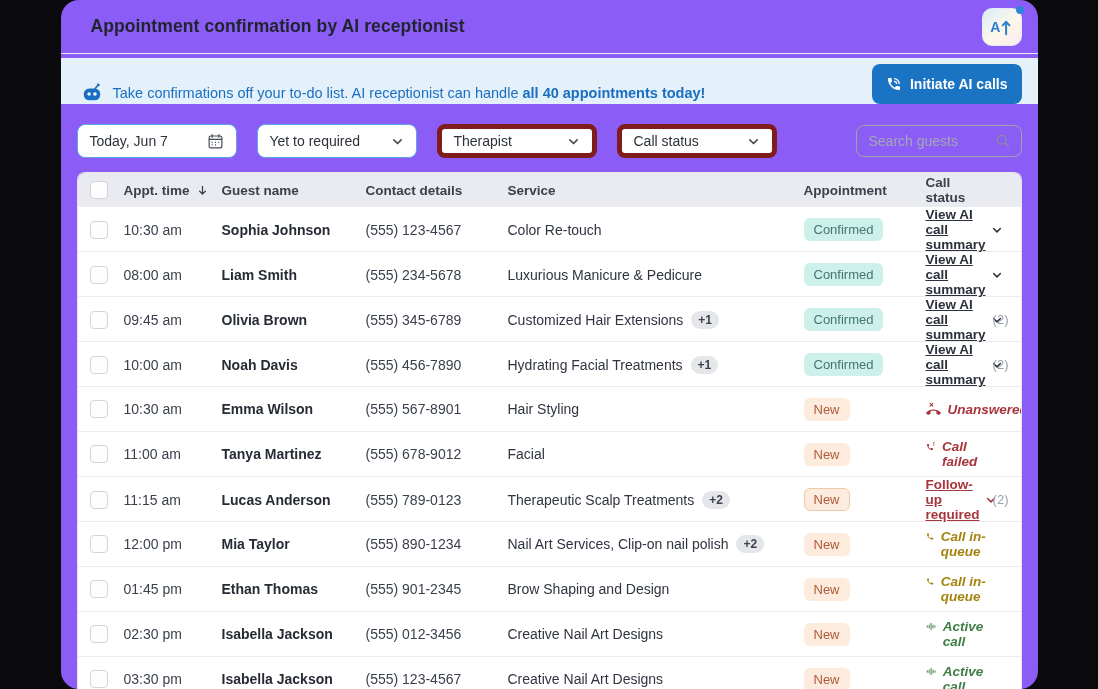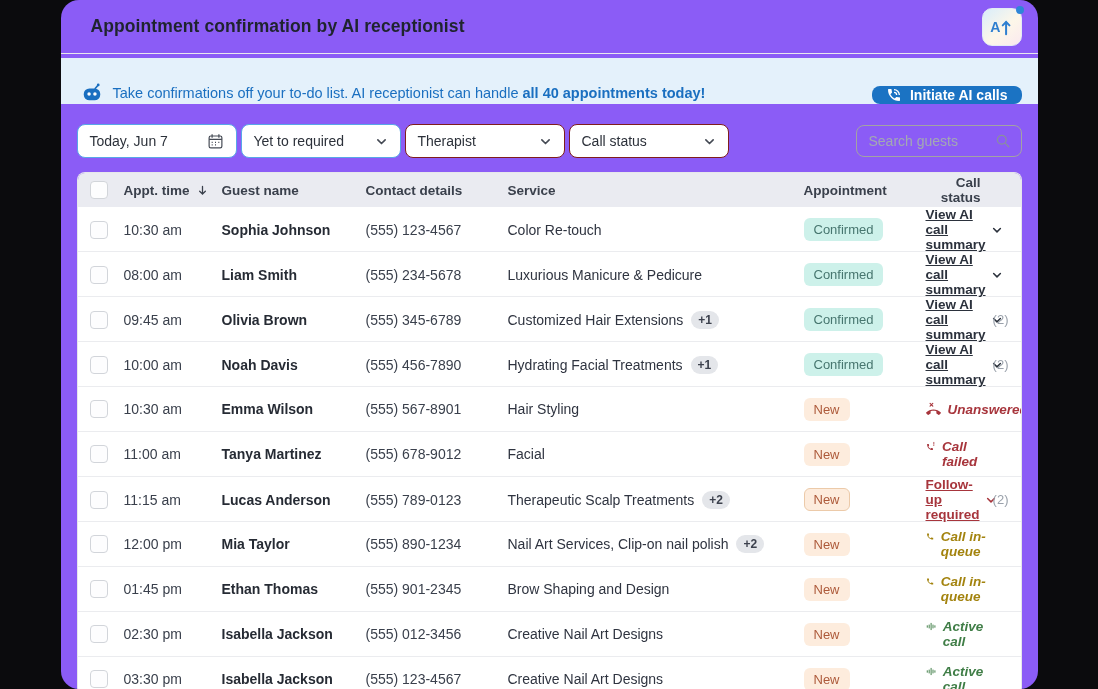--- a/index.html
+++ b/index.html
@@ -10,35 +10,35 @@
   .ai-badge{position:relative;width:38px;height:36px;border-radius:10px;border:1px solid #e3ecf4;
     background:linear-gradient(140deg,#d9edfb 0%,#fdf7e9 55%,#fae9ef 100%);
     display:flex;align-items:center;justify-content:center;cursor:pointer;}
   .ai-dot{position:absolute;top:-3px;right:-3px;width:8px;height:8px;border-radius:50%;background:#2f86d8;}
   
   .banner{display:flex;align-items:flex-end;justify-content:space-between;background:var(--banner_bg);
     height:46px;margin-top:4px;padding:0 16px 0 20px;}
   .banner-left{display:flex;align-items:center;gap:10px;color:var(--banner_text);font-size:14.5px;}
   .banner-left b{font-weight:700;}
   .btn-primary{display:flex;align-items:center;gap:8px;background:var(--accent);color:#fff;font-size:14px;
-    font-weight:600;border:none;border-radius:8px;padding:1px 14px;cursor:pointer;font-family:inherit;}
+    font-weight:600;border:none;border-radius:8px;padding:12px 14px;cursor:pointer;font-family:inherit;}
   
-  .filters{display:flex;align-items:center;padding:20px 16px 14px 16px;gap:4px;}
+  .filters{display:flex;align-items:center;padding:20px 16px 14px 16px;gap:20px;}
   .filter-btn{display:flex;align-items:center;justify-content:space-between;width:160px;height:34px;
-    padding:0 12px;background:#fff;border:1px solid #7f1d1d;border-radius:8px;font-size:14px;color:#2c313a;
+    padding:0 12px;background:#fff;border:5px solid #7f1d1d;border-radius:8px;font-size:14px;color:#2c313a;
     cursor:pointer;font-family:inherit;box-sizing:border-box;}
   .filter-btn.active{border:1.5px solid var(--filter_active);}
   .search-box{margin-left:auto;display:flex;align-items:center;width:166px;height:32px;border:1px solid #a3a3a3;
     border-radius:8px;padding:0 10px;box-sizing:border-box;gap:6px;}
   .search-box input{border:none;outline:none;flex:1;font-size:14px;color:#2c313a;font-family:inherit;min-width:0;background:transparent;}
   .search-box input::placeholder{color:#a3a9b2;}
   
   .table{margin:0 16px;border:1px solid #e6e7eb;border-bottom:none;border-radius:8px 8px 0 0;overflow:hidden;}
   .trow{display:grid;grid-template-columns:46px 98px 144px 142px 296px 122px 1fr 40px;align-items:center;}
-  .thead{background:#eaebf1;height:34px;font-size:13.5px;font-weight:700;color:#3a404c;text-align:right;}
+  .thead{background:#eaebf1;height:34px;font-size:13.5px;font-weight:700;color:#3a404c;}
   .thead .cell{display:flex;align-items:center;gap:6px;}
   .row{height:44px;border-bottom:1px solid #ebecef;background:#fff;}
   .cell{display:flex;align-items:center;min-width:0;}
   .c-check{justify-content:flex-start;padding-left:12px;}
   .checkbox{width:18px;height:18px;border:1px solid #d2d5da;border-radius:4px;background:#fdfdfe;cursor:pointer;box-sizing:border-box;}
   .c-time{font-size:14px;color:#3a404c;}
   .c-guest{font-size:14px;font-weight:700;color:#262b34;}
   .c-phone{font-size:14px;color:#3a404c;}
   .c-service{font-size:14px;color:#2f3440;gap:8px;white-space:nowrap;}
   .pill{background:#e4e6ea;color:#3c414d;font-size:12px;font-weight:700;padding:2px 7px;border-radius:10px;}

